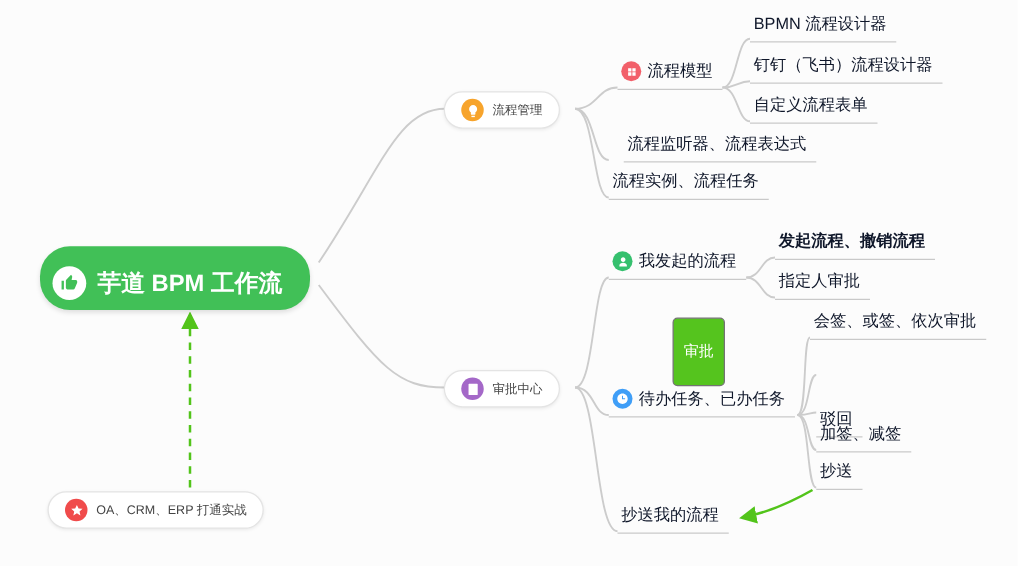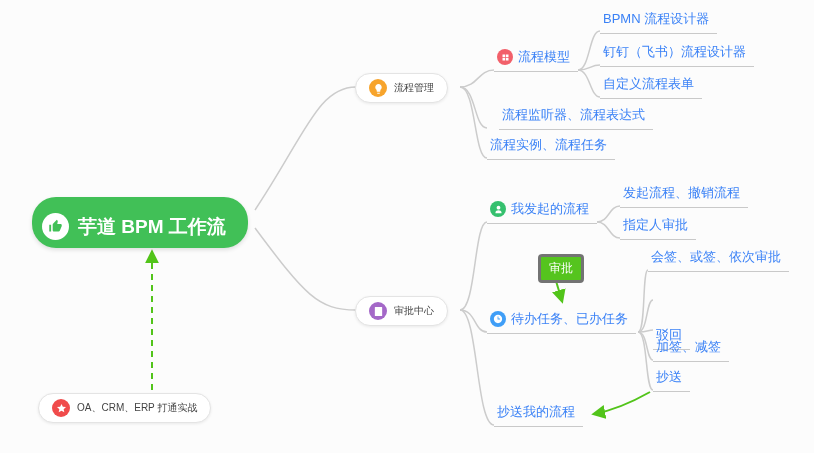--- a/index.html
+++ b/index.html
@@ -41,32 +41,32 @@
   }
   .icon-sm { width:16px; height:16px; }
   .c-orange { background:#f7a42c; }
   .c-red    { background:#f2606a; }
   .c-purple { background:#a468c8; }
   .c-green  { background:#35c06e; }
   .c-blue   { background:#3f9ef7; }
   .c-star   { background:#f04b4b; }
 
   .leaf {
-    font-size:13px; color:#3b82f6;
+    font-size:13px; color:#0f172a;
     padding:2px 8px 5px 3px;
     border-bottom:1px solid #c9c9c9;
     cursor:pointer;
   }
   .leaf-icon { display:flex; align-items:center; gap:5px; }
 
   .badge {
     left:538px; top:254px;
-    background:#55c41e; border:3px solid #737373; border-radius:4px;
+    background:#55c41e; border:1px solid #737373; border-radius:4px;
     color:#ffffff; font-size:12px;
-    padding:3px 8px; cursor:pointer;
+    padding:18px 8px; cursor:pointer;
   }
 </style>
 </head>
 <body>
 
 <div class="mindmap">
 
   <svg class="links" viewBox="0 0 814 453">
     <defs>
       <marker id="arrowGreen" viewBox="0 0 10 10" refX="8" refY="5" markerWidth="7" markerHeight="7" orient="auto">
@@ -143,21 +143,21 @@
 
   <div class="node leaf leaf-icon" style="left:487px; top:198px;">
     <span class="icon-circle icon-sm c-green">
       <svg viewBox="0 0 24 24" width="9" height="9">
           <path fill="#fff" d="M12 12c2.76 0 5-2.24 5-5s-2.24-5-5-5-5 2.24-5 5 2.24 5 5 5zm0 2c-3.87 0-8 1.94-8 5.5V22h16v-2.5c0-3.56-4.13-5.5-8-5.5z"></path>
         </svg>
     </span>
     <span>我发起的流程</span>
   </div>
 
-  <div class="node leaf" style="left:620px; top:182px;">发起流程、撤销流程</div>
+  <div class="node leaf" style="left:620px; top:182px;font-weight:bold;">发起流程、撤销流程</div>
   <div class="node leaf" style="left:620px; top:214px;">指定人审批</div>
 
   <div class="node badge">审批</div>
 
   <div class="node leaf leaf-icon" style="left:487px; top:308px;">
     <span class="icon-circle icon-sm c-blue">
       <svg viewBox="0 0 24 24" width="10" height="10">
           <path fill="#fff" d="M12 2C6.48 2 2 6.48 2 12s4.48 10 10 10 10-4.48 10-10S17.52 2 12 2zm5 11h-6V6h2v5h4v2z"></path>
         </svg>
     </span>

